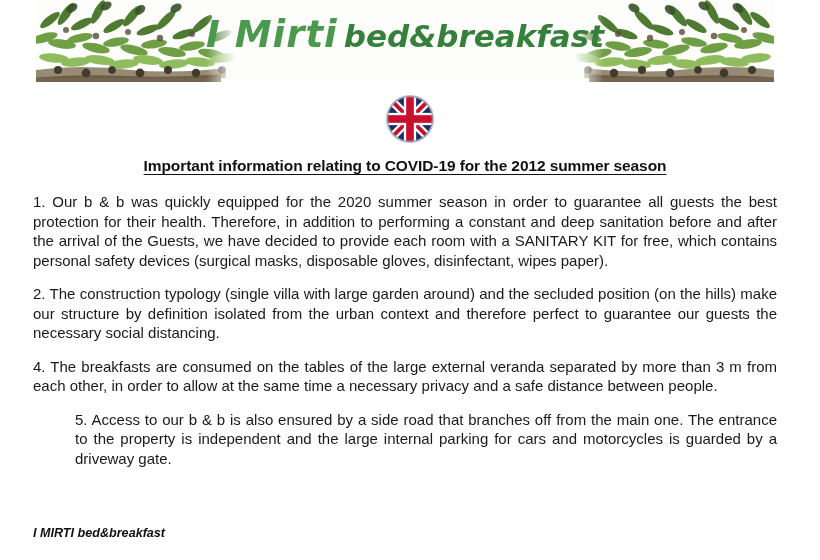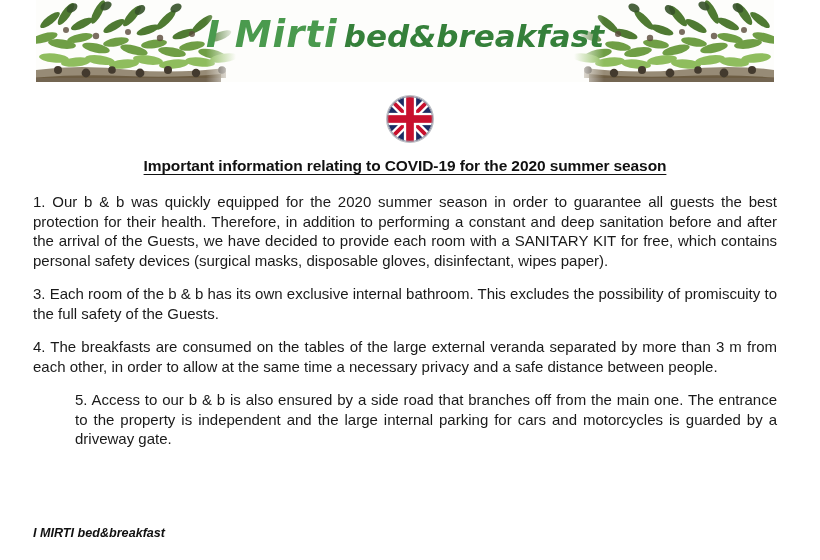--- a/index.html
+++ b/index.html
@@ -313,24 +313,24 @@
           <rect x="22" y="-2" width="16" height="64" fill="#ffffff"></rect>
           <rect x="-2" y="22" width="64" height="16" fill="#ffffff"></rect>
           <rect x="25" y="-2" width="10" height="64" fill="#c8102e"></rect>
           <rect x="-2" y="25" width="64" height="10" fill="#c8102e"></rect>
         </g>
         <circle cx="30" cy="30" r="29.2" fill="none" stroke="#9aa0ab" stroke-width="1.4"></circle>
       </svg>
     </div>
   </div>
 
-  <div class="doc-title">Important information relating to COVID-19 for the 2020 summer season</div>
+  <div class="doc-title">Important information relating to COVID-19 for the 2012 summer season</div>
 
   <div class="body-text">
     <p class="para">1. Our b &amp; b was quickly equipped for the 2020 summer season in order to guarantee all guests the best protection for their health. Therefore, in addition to performing a constant and deep sanitation before and after the arrival of the Guests, we have decided to provide each room with a SANITARY KIT for free, which contains personal safety devices (surgical masks, disposable gloves, disinfectant, wipes paper).</p>
-    <p class="para">3. Each room of the b &amp; b has its own exclusive internal bathroom. This excludes the possibility of promiscuity to the full safety of the Guests.</p>
+    <p class="para">2. The construction typology (single villa with large garden around) and the secluded position (on the hills) make our structure by definition isolated from the urban context and therefore perfect to guarantee our guests the necessary social distancing.</p>
     <p class="para">4. The breakfasts are consumed on the tables of the large external veranda separated by more than 3 m from each other, in order to allow at the same time a necessary privacy and a safe distance between people.</p>
     <p class="para">5. Access to our b &amp; b is also ensured by a side road that branches off from the main one. The entrance to the property is independent and the large internal parking for cars and motorcycles is guarded by a driveway gate.</p>
   </div>
 
   <div class="signature">I MIRTI bed&amp;breakfast</div>
 
 </div>
 
 </body></html>

